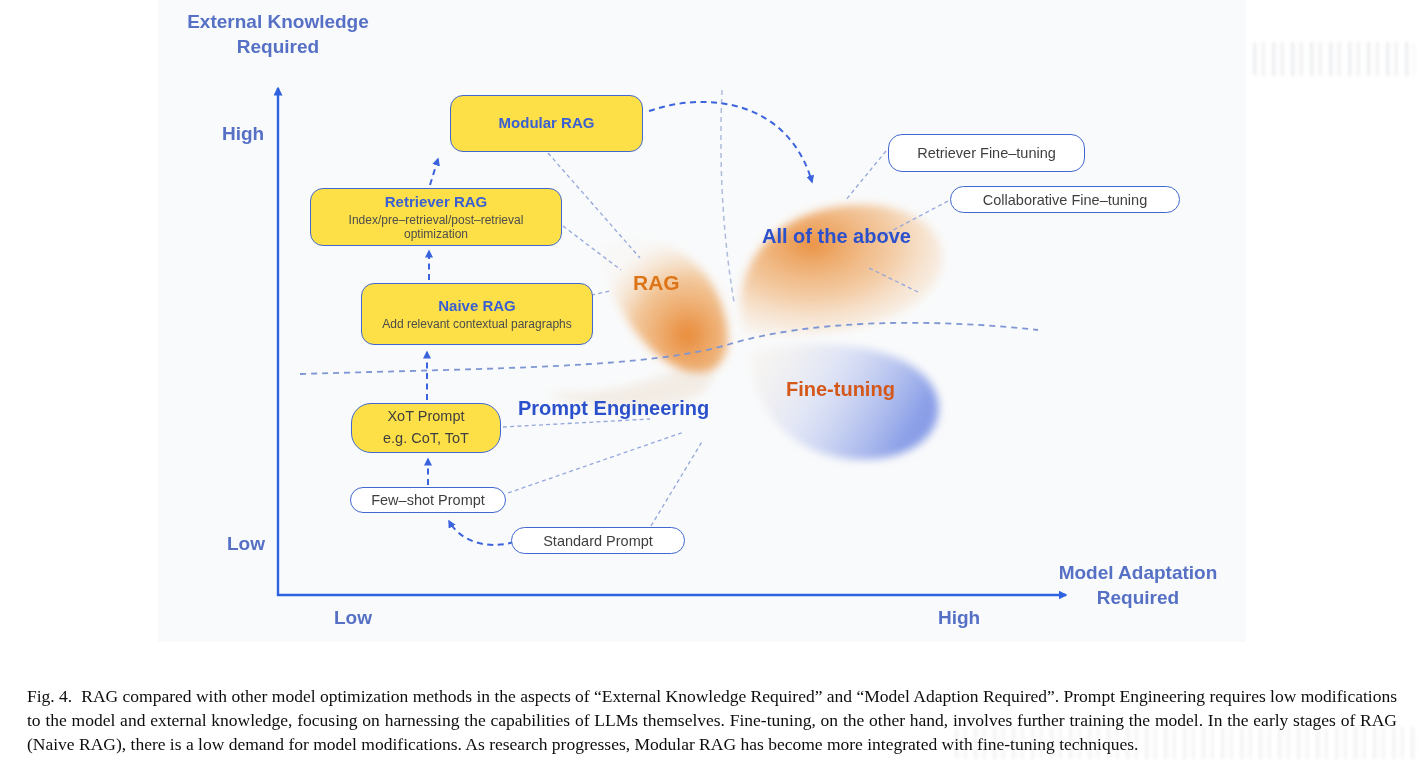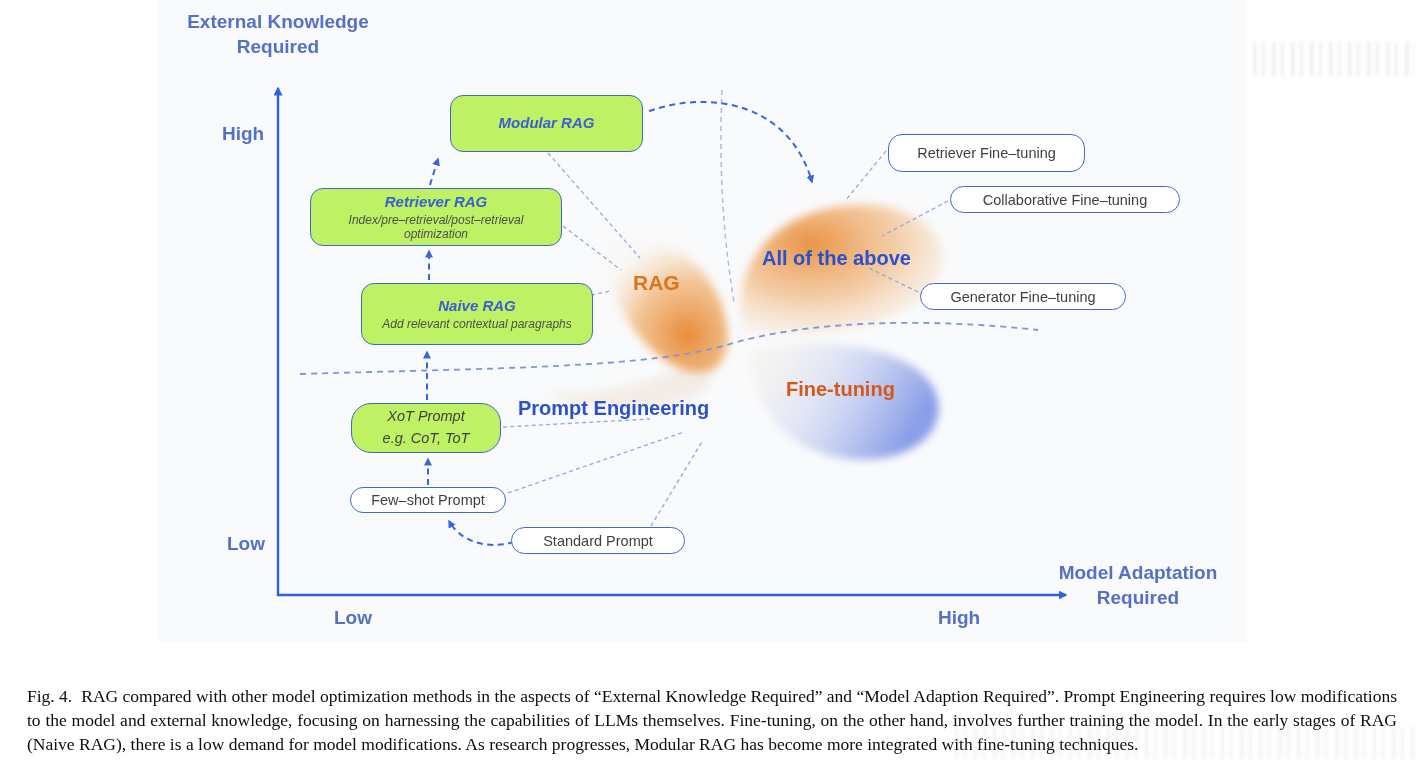--- a/index.html
+++ b/index.html
@@ -24,23 +24,23 @@
   .axis-line{stroke:var(--axis-blue);stroke-width:2.4;fill:none;}
   #mAxis path{fill:var(--axis-blue);}
   #mDash path{fill:var(--arrow-blue);}
   .cross-curve{fill:none;}
   .cross-curve.v{stroke:#aebbdd;stroke-width:1.5;stroke-dasharray:5 4;}
   .cross-curve.h{stroke:#7e96d4;stroke-width:1.8;stroke-dasharray:6 5;}
   .dash-arrows path{stroke:var(--arrow-blue);stroke-width:2;fill:none;stroke-dasharray:6 4.5;}
   .connectors path{stroke:var(--connector-blue);stroke-width:1.3;fill:none;stroke-dasharray:4 3.2;}
 
   .node{
-    position:absolute;background:#bef264;border:1.5px solid var(--box-border-blue);
+    position:absolute;background:#fde047;border:1.5px solid var(--box-border-blue);
     border-radius:13px;display:flex;flex-direction:column;align-items:center;
-    justify-content:center;text-align:center;box-sizing:border-box;padding:4px 8px;font-style:italic;
+    justify-content:center;text-align:center;box-sizing:border-box;padding:4px 8px;
   }
   .node-title{color:var(--box-title-blue);font-weight:bold;font-size:15px;line-height:1.25;}
   .node-sub{color:#4c4c4c;font-size:12px;line-height:1.18;margin-top:1px;}
   .xot .xot-line{color:#3f3f3f;font-size:14.5px;line-height:1.5;}
   .pill{
     position:absolute;background:#fff;border:1.4px solid var(--box-border-blue);
     border-radius:14px;display:flex;align-items:center;justify-content:center;
     box-sizing:border-box;font-size:14.5px;color:#3f3f3f;white-space:nowrap;
   }
 
@@ -178,26 +178,23 @@
   </div>
 
   <div class="pill" style="left:888px;top:134px;width:197px;height:38px;">
     <span>Retriever Fine–tuning</span>
   </div>
 
   <div class="pill" style="left:950px;top:186px;width:230px;height:27px;align-items:center;">
     <span>Collaborative Fine–tuning</span>
   </div>
 
-  <div class="pill" style="left:920px;top:283px;width:206px;height:27px;">
-    <span>Generator Fine–tuning</span>
-  </div>
 
   <div class="region-label rag" style="left:633px;top:271px;">RAG</div>
-  <div class="region-label all" style="left:762px;top:247px;">All of the above</div>
+  <div class="region-label all" style="left:762px;top:225px;">All of the above</div>
   <div class="region-label ft" style="left:786px;top:378px;">Fine-tuning</div>
   <div class="region-label pe" style="left:518px;top:397px;">Prompt Engineering</div>
 
   <p class="caption"><span class="fig-label">Fig. 4.</span><span>RAG compared with other model optimization methods in the aspects of “External Knowledge Required” and “Model Adaption Required”. Prompt Engineering requires low modifications to the model and external knowledge, focusing on harnessing the capabilities of LLMs themselves. Fine-tuning, on the other hand, involves further training the model. In the early stages of RAG (Naive RAG), there is a low demand for model modifications. As research progresses, Modular RAG has become more integrated with fine-tuning techniques.</span></p>
 
   <div class="smudge" style="left:1253px;top:42px;width:162px;height:34px;"></div>
   <div class="smudge" style="left:955px;top:727px;width:462px;height:32px;opacity:.4;"></div>
 
 </div>
 

